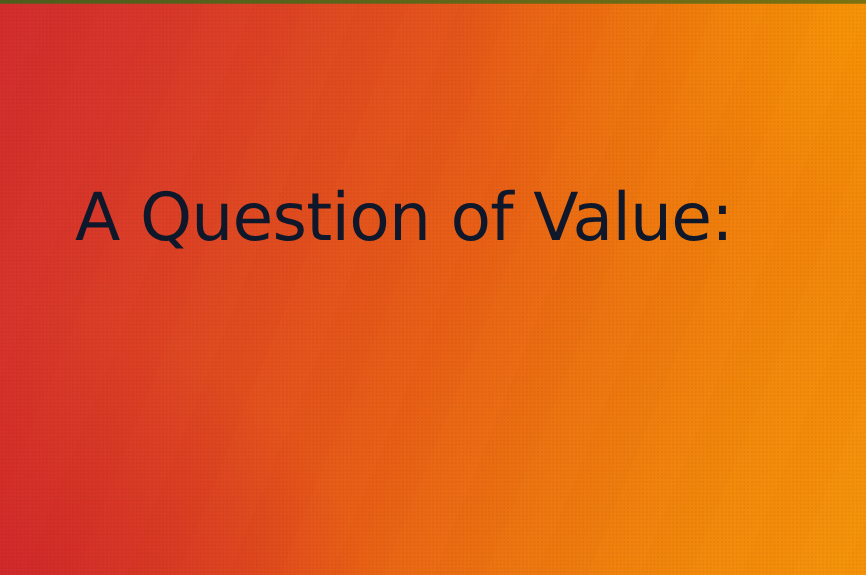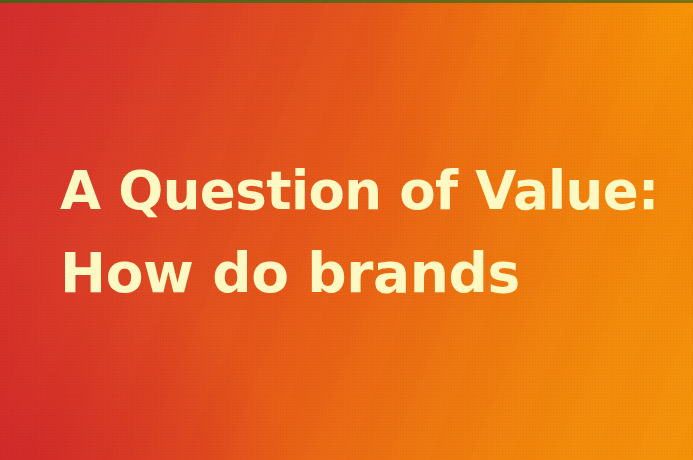--- a/index.html
+++ b/index.html
@@ -79,25 +79,25 @@
     left: 0;
     width: 693px;
     height: 3px;
     background: linear-gradient(90deg, #4e5c1c 0%, #5b641a 40%, #6b6a16 72%, #7a7212 100%);
   }
 
   
   .headline {
     position: absolute;
     left: 60px;
-    top: 149px;
+    top: 133px;
     width: 630px;
-    color: #fef9c3;
+    color: #0f172a;
     font-family: "DejaVu Sans", "Liberation Sans", sans-serif;
-    font-weight: bold;
+    font-weight: normal;
     font-size: 55px;
     line-height: 83px;
     letter-spacing: -0.8px;
     white-space: nowrap;
   }
   .headline .line {
     display: block;
   }
   .headline .line-1 { font-size: 53px; letter-spacing: -0.6px; }
   .headline .line-2 { font-size: 55px; letter-spacing: -0.4px; }
@@ -111,16 +111,15 @@
   <div class="bg-base"></div>
   <div class="bg-corner-red"></div>
   <div class="bg-corner-orange"></div>
   <div class="bg-bands"></div>
   <div class="bg-noise"></div>
 
   <div class="top-strip"></div>
 
   <div class="headline">
     <span class="line line-1">A Question of Value:</span>
-    <span class="line line-2">How do brands</span>
   </div>
 
 </div>
 
 </body></html>

